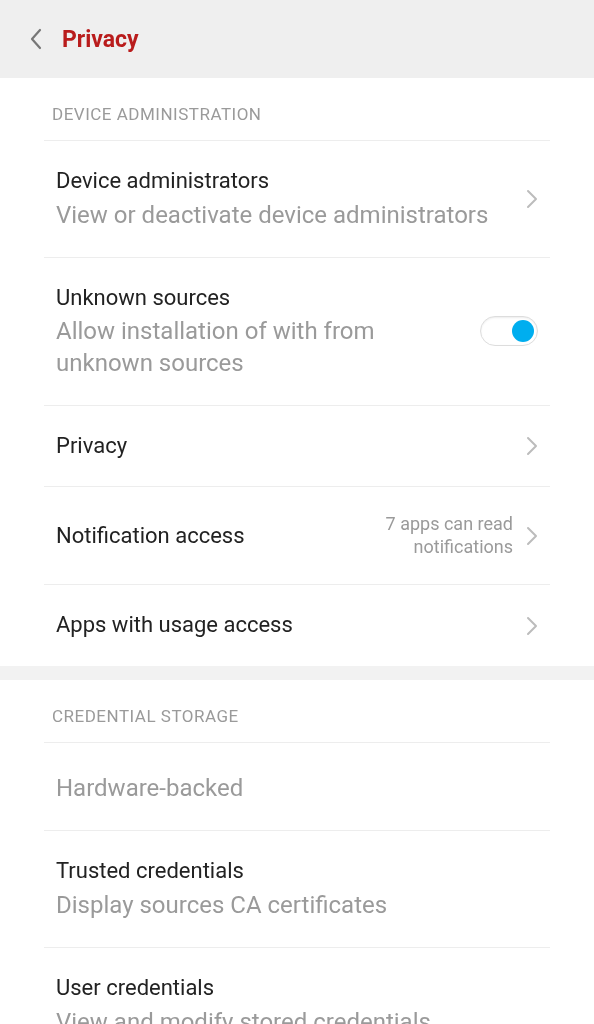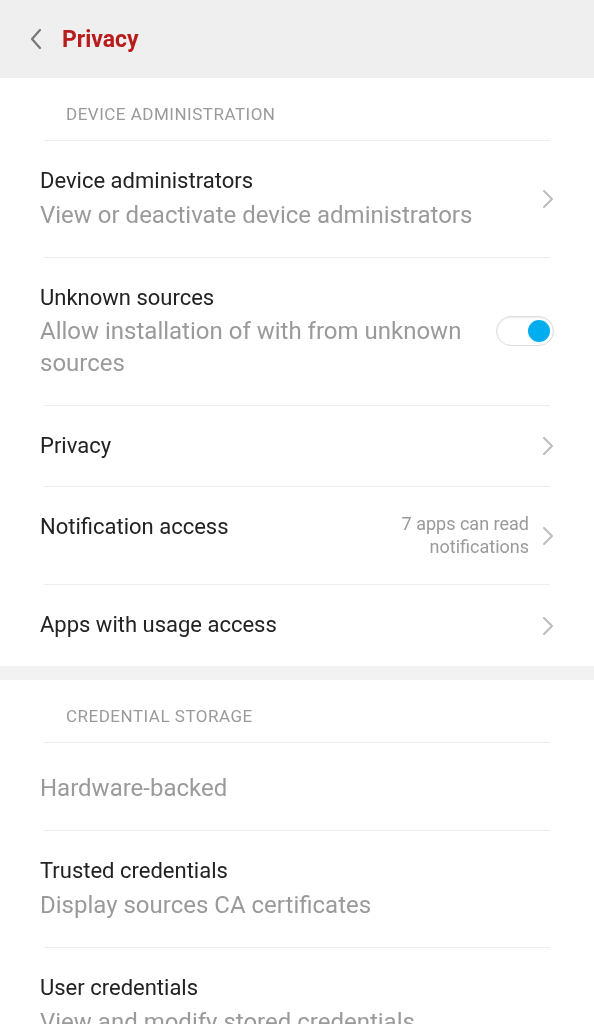--- a/index.html
+++ b/index.html
@@ -2,23 +2,23 @@
 <html><head>
   <meta charset="utf-8">
   <style>
     * { margin:0; padding:0; box-sizing:border-box; font-family:-apple-system,Roboto,'Helvetica Neue',Arial,sans-serif; }
     body { width:594px; height:1024px; background:#f2f2f2; overflow:hidden; }
     .header { height:78px; background:#efefef; display:flex; align-items:center; padding:0 20px; }
     .back { width:32px; height:32px; display:flex; align-items:center; justify-content:center; cursor:pointer; margin-right:10px; }
     .title { font-size:23px; font-weight:700; color:#b91c1c; }
     .content { background:#fff; }
     .gap { height:14px; background:#f2f2f2; }
-    .section-header { padding:26px 66px 16px; font-size:17px; color:#9a9a9a; letter-spacing:.5px; }
+    .section-header { padding:26px 52px 16px; font-size:17px; color:#9a9a9a; letter-spacing:.5px; }
     .divider { height:1px; background:#ededed; margin:0 44px; }
-    .row { padding:26px 40px; display:flex; cursor:pointer; }
+    .row { padding:26px 56px; display:flex; align-items:center; cursor:pointer; }
     .row-body { flex:1; min-width:0; }
     .row-title { font-size:22px; color:#222; line-height:1.3; }
     .row-sub { font-size:24px; color:#9a9a9a; margin-top:4px; line-height:1.3; }
     .row-right { display:flex; align-items:center; gap:13px; margin-left:12px; }
     .row-status { font-size:18px; color:#9a9a9a; text-align:right; max-width:180px; line-height:1.25; }
     .chevron svg { display:block; }
     .toggle { width:58px; height:30px; border-radius:15px; background:#fff; border:1px solid #ddd; position:relative; box-shadow:inset 0 1px 2px rgba(0,0,0,.08); }
     .toggle .knob { position:absolute; top:3px; right:3px; width:22px; height:22px; border-radius:50%; background:#00aeef; }
   </style>
 </head>

